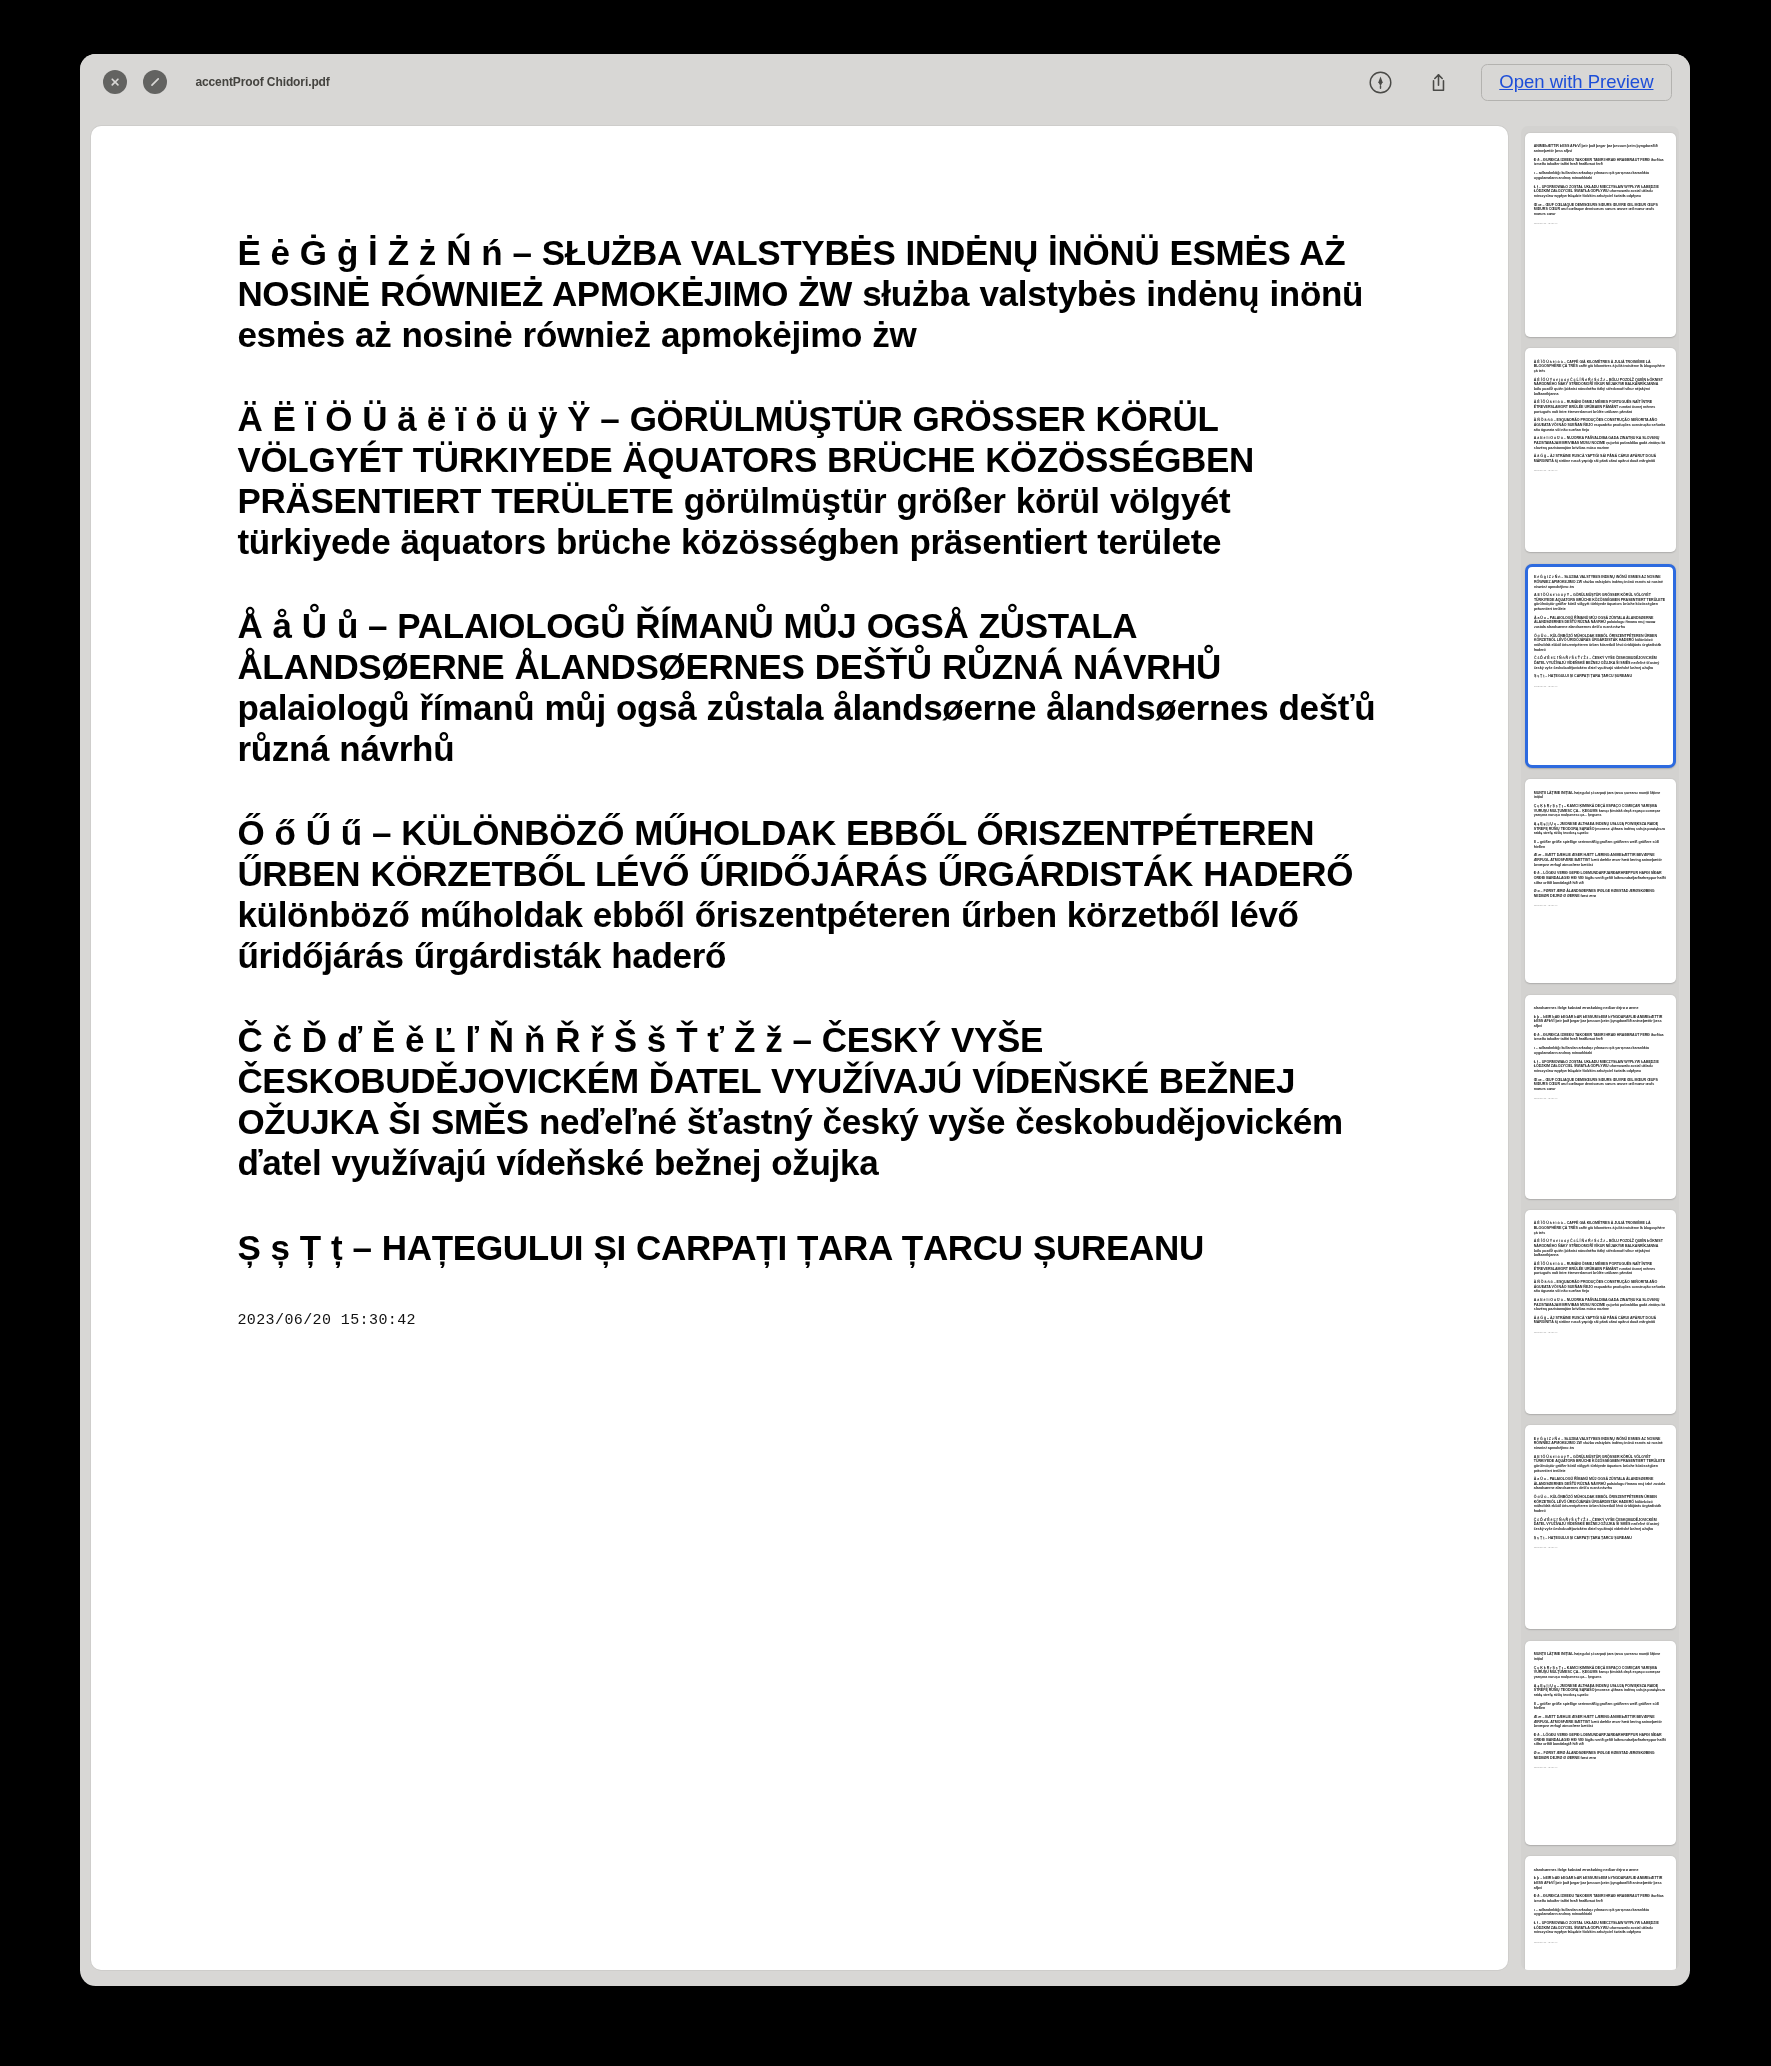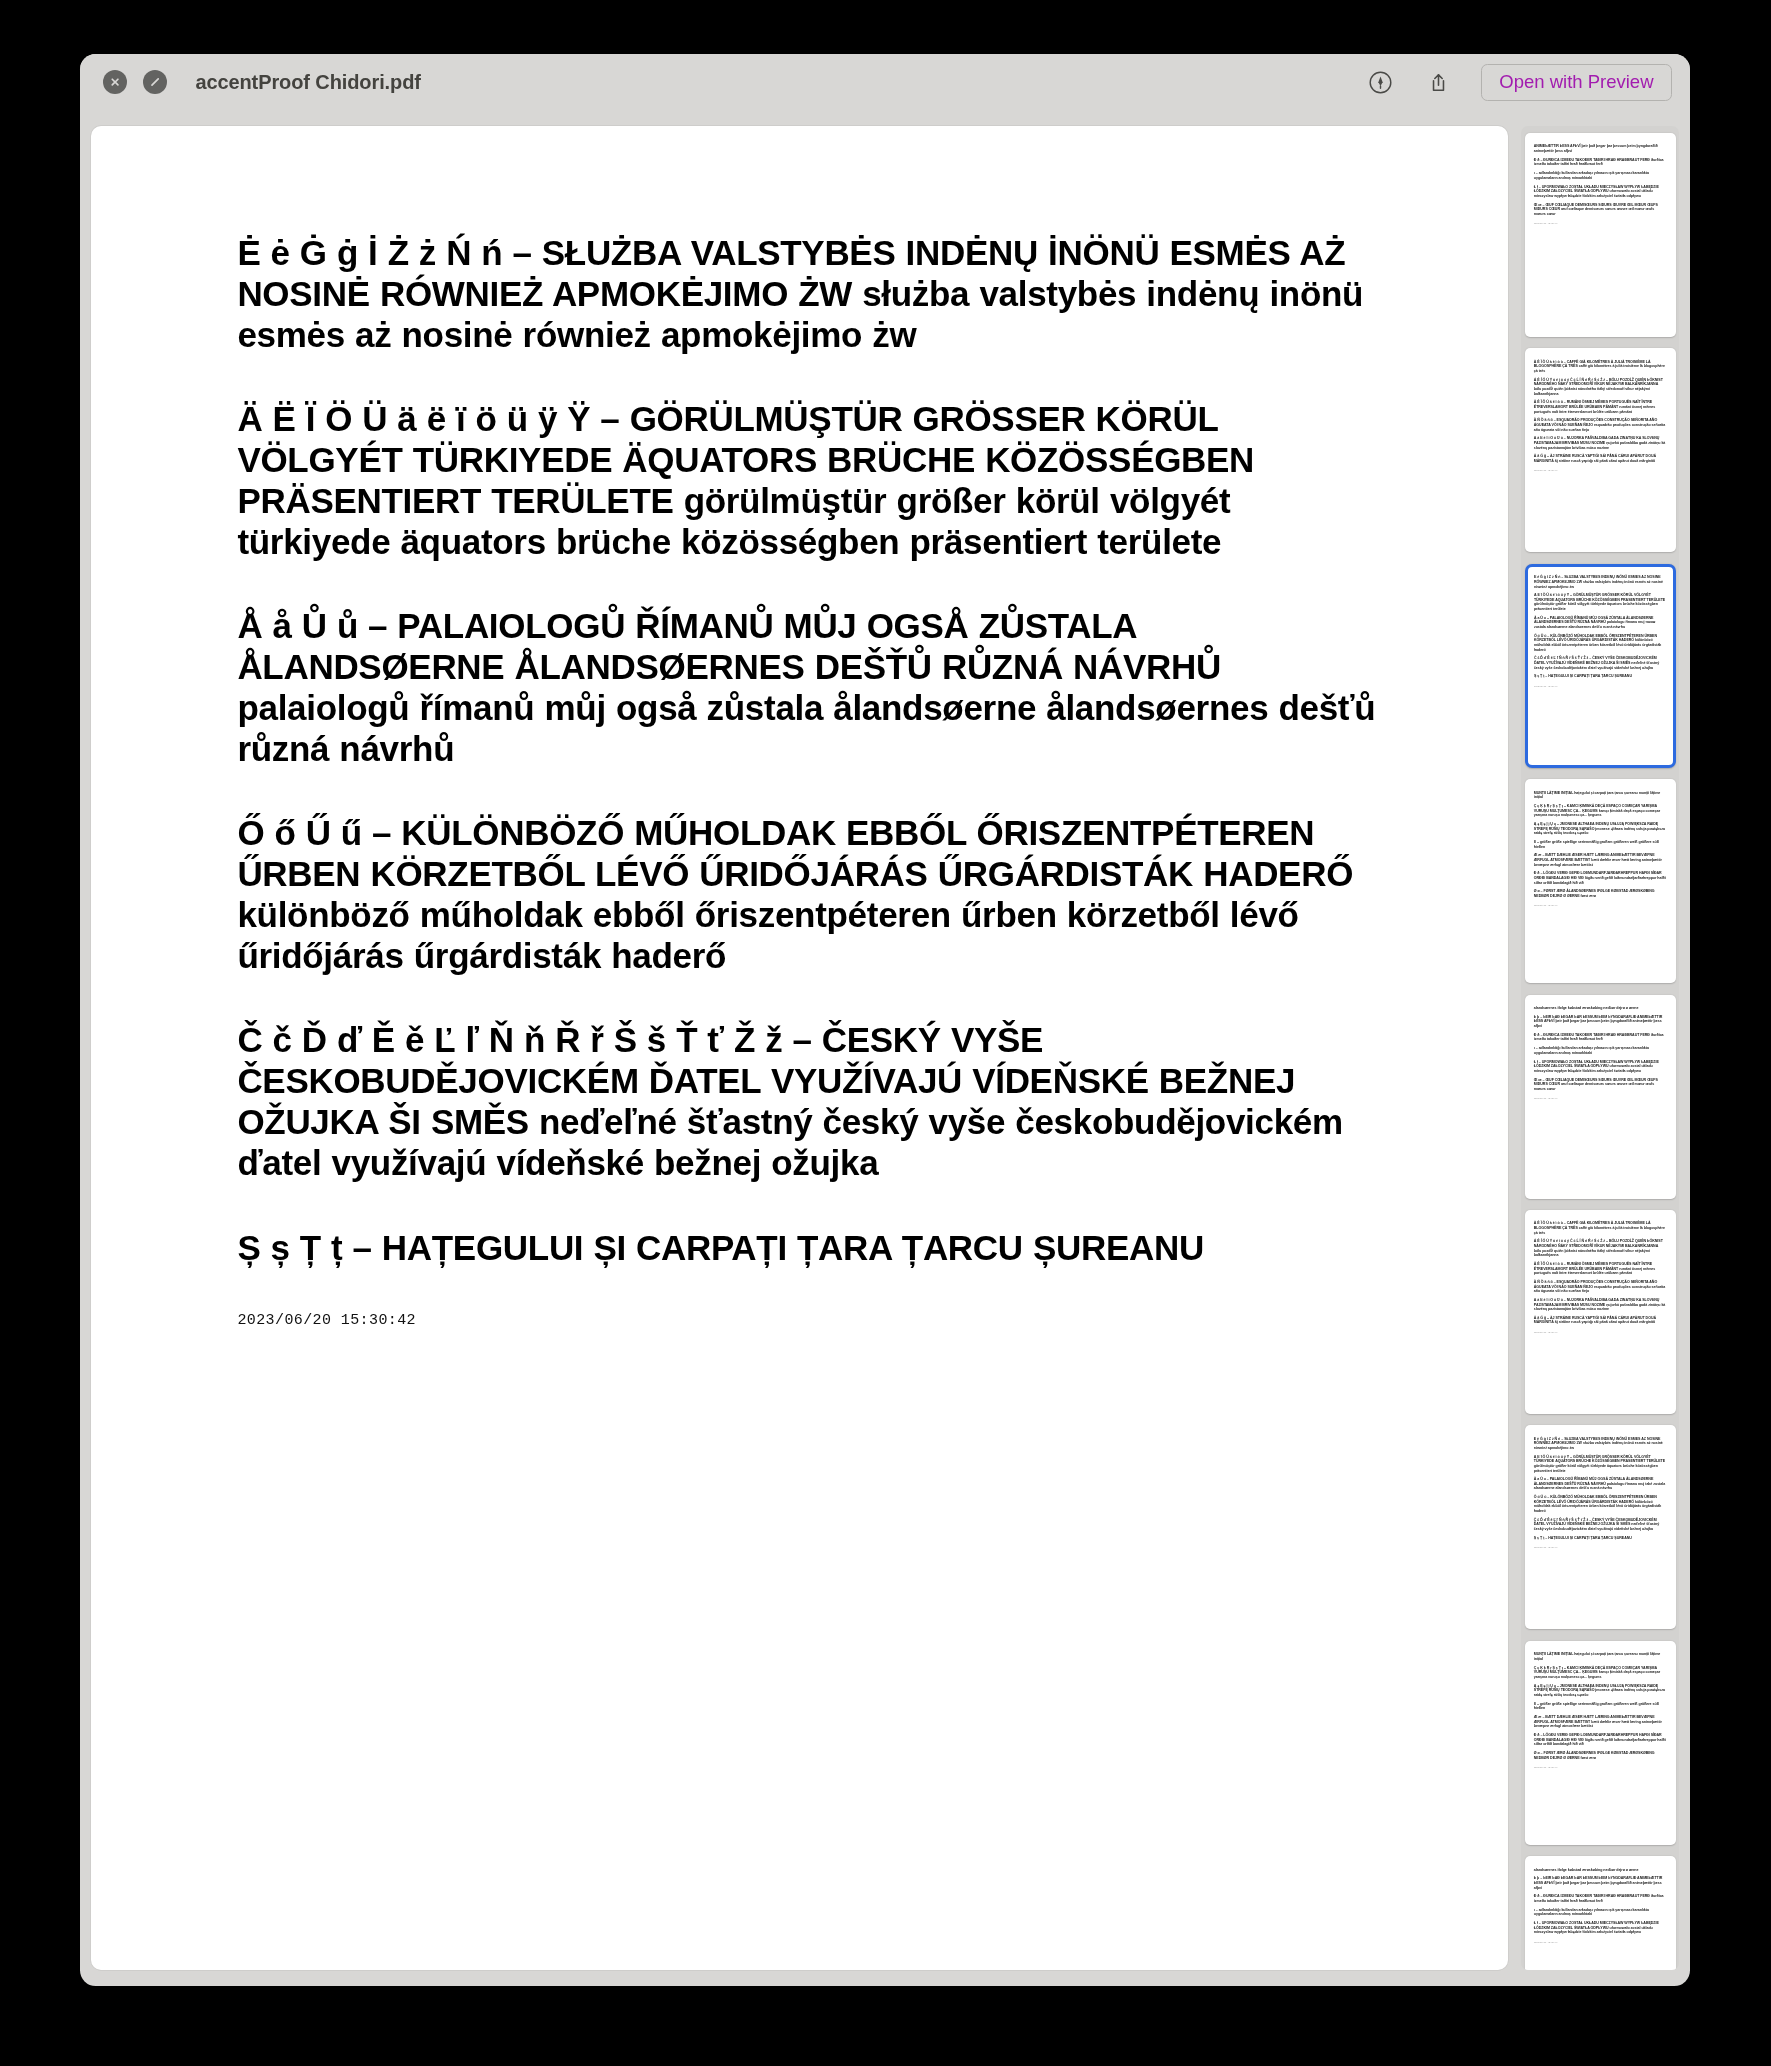--- a/index.html
+++ b/index.html
@@ -44,47 +44,48 @@
     width: 24px; height: 24px;
     border-radius: 50%;
     background: #636361;
     display: flex; align-items: center; justify-content: center;
     flex: 0 0 24px;
     cursor: pointer;
   }
   .traffic-btn svg { display: block; }
 
   #window-title {
-    font-size: 20px;
+    font-size: 12px;
     font-weight: bold;
     color: #44433f;
     margin-left: 13px;
     letter-spacing: -0.1px;
     white-space: nowrap;
   }
 
   .tb-icon-btn {
     width: 31px; height: 31px;
     display: flex; align-items: center; justify-content: center;
     cursor: pointer;
   }
   .tb-icon-btn svg { display: block; }
 
   #open-with-button {
     height: 37px;
     padding: 0 17px;
     border: 0.7px solid #b3b2af;
     border-radius: 6.4px;
     background: transparent;
-    color: #a21caf;
+    color: #1d4ed8;
     font-family: "Liberation Sans", sans-serif;
     font-size: 18.5px;
     display: flex; align-items: center;
     cursor: pointer;
     white-space: nowrap;
+    text-decoration: underline;
   }
 
   
   #window-body {
     flex: 1 1 auto;
     display: flex;
     padding: 0 0 15.7px 0;
     min-height: 0;
     margin-top: 16px;
   }

